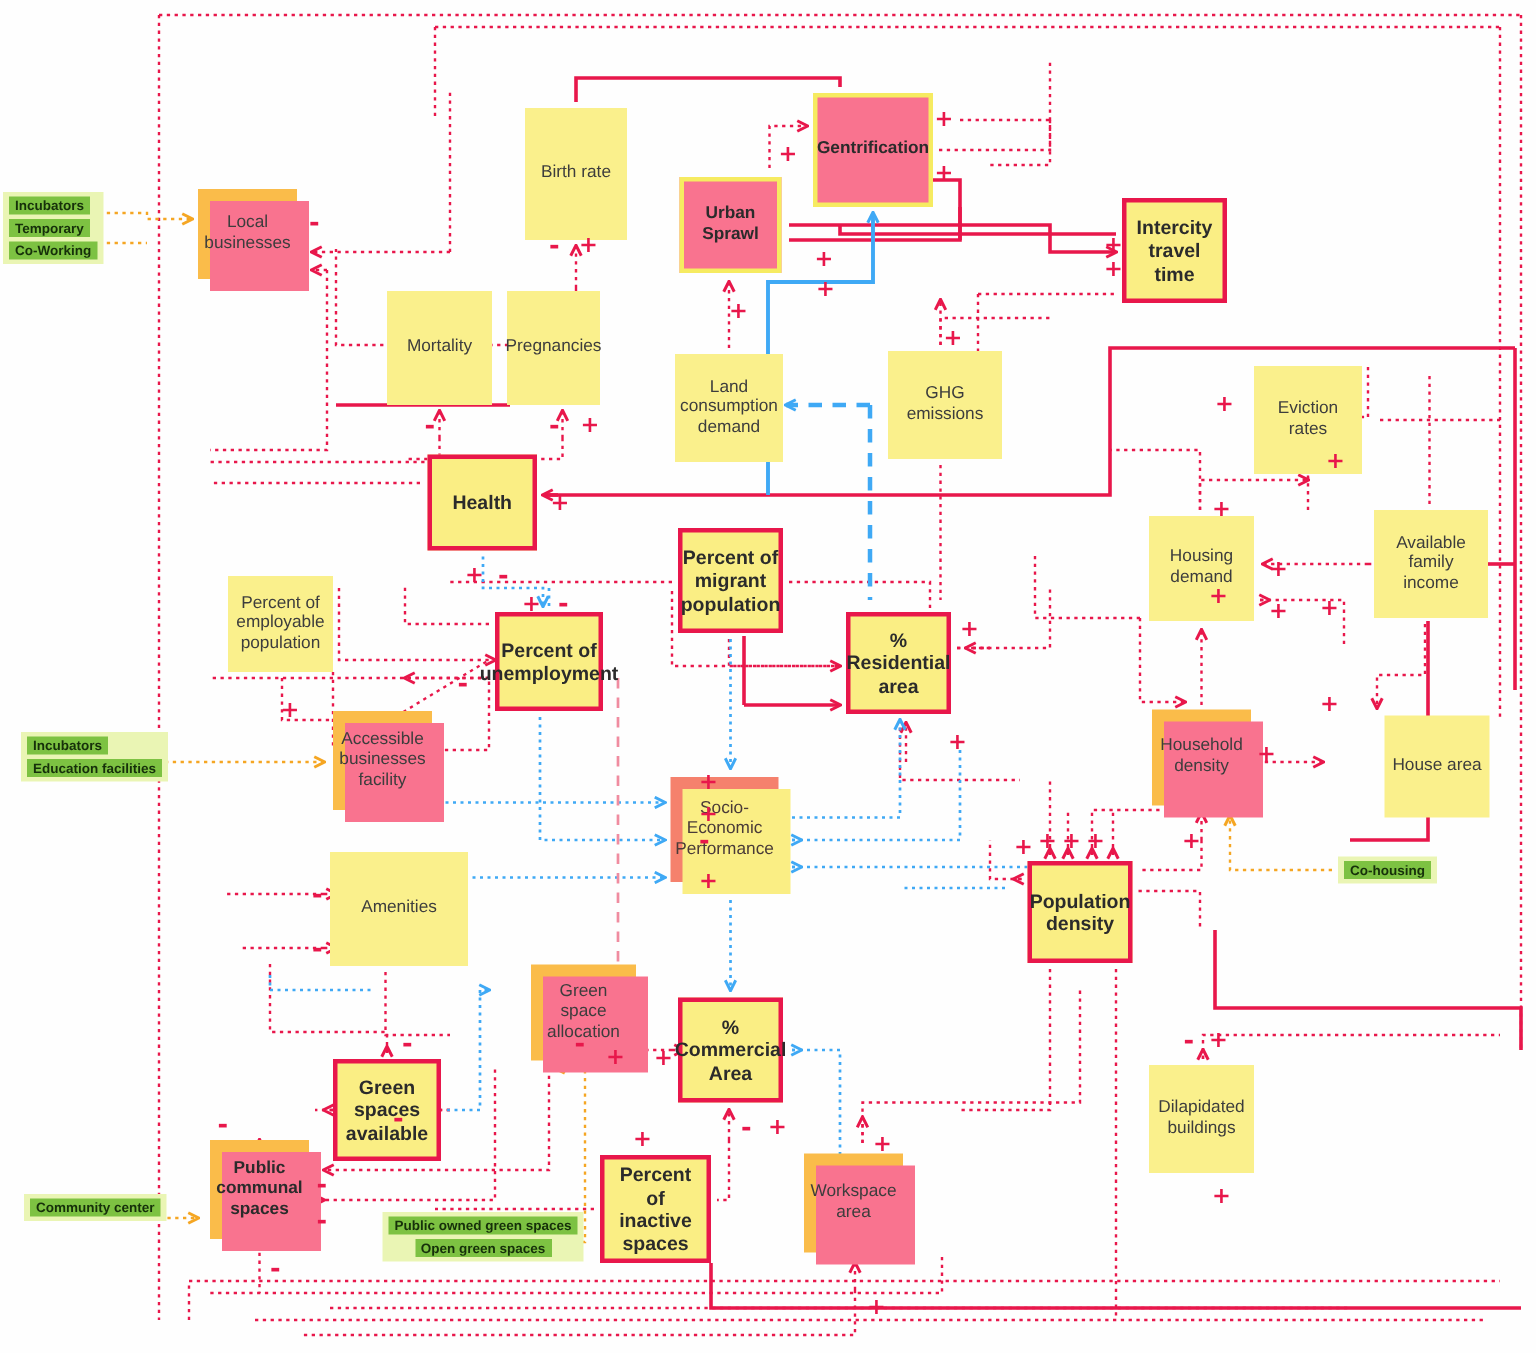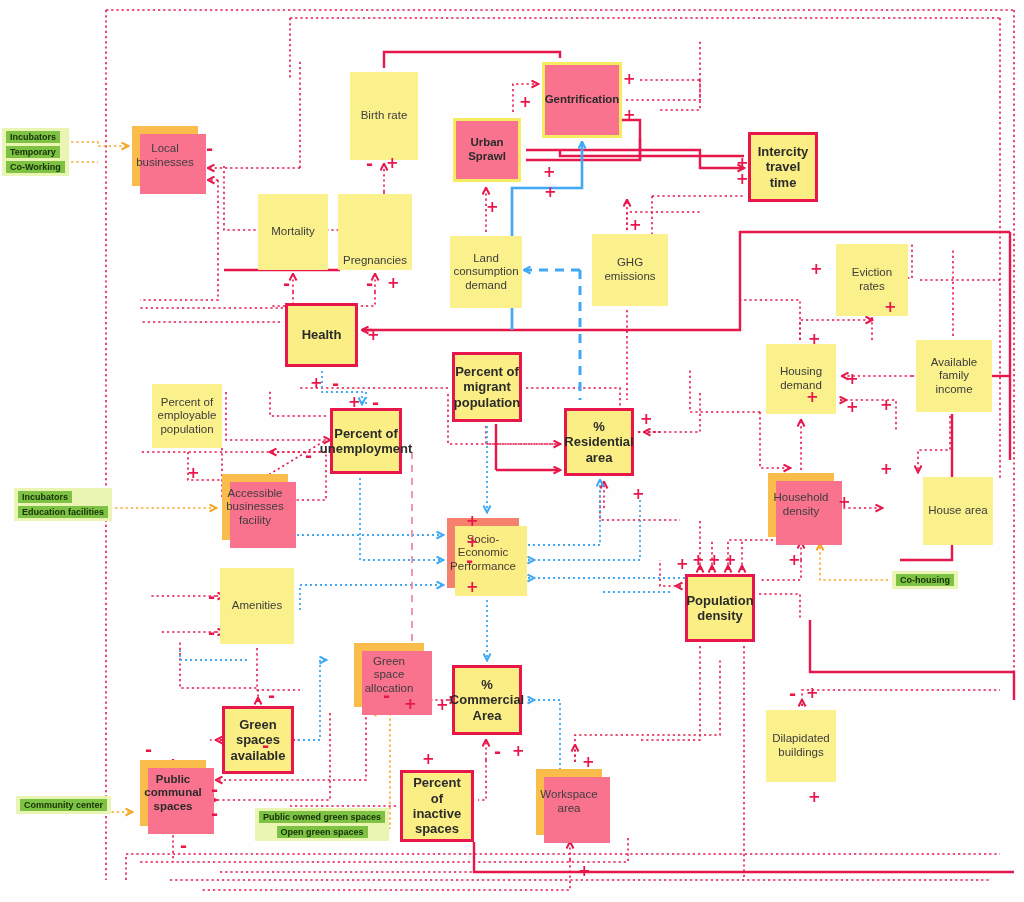--- a/index.html
+++ b/index.html
@@ -272,21 +272,21 @@
       </div>
       <div class="node n-pink" style="left: 542px; top: 62px; width: 80px; height: 76px;">
         <span class="lbl">Gentrification</span>
       </div>
       <div class="node n-key" style="left: 748px; top: 132px; width: 70px; height: 70px;">
         <span class="lbl">Intercity travel time</span>
       </div>
       <div class="node n-plain" style="left: 258px; top: 194px; width: 70px; height: 76px;">
         <span class="lbl">Mortality</span>
       </div>
-      <div class="node n-plain" style="left: 338px; top: 194px; width: 74px; height: 76px; align-items: flex-end;">
+      <div class="node n-plain" style="left: 338px; top: 194px; width: 62px; height: 76px;">
         <span class="lbl">Pregnancies</span>
       </div>
       <div class="node n-plain" style="left: 450px; top: 236px; width: 72px; height: 72px;">
         <span class="lbl">Land consumption demand</span>
       </div>
       <div class="node n-plain" style="left: 592px; top: 234px; width: 76px; height: 72px;">
         <span class="lbl">GHG emissions</span>
       </div>
       <div class="node n-plain" style="left: 836px; top: 244px; width: 72px; height: 72px;">
         <span class="lbl">Eviction rates</span>
@@ -320,21 +320,21 @@
       </div>
       <div class="node n-orange" style="left: 222px; top: 474px; width: 66px; height: 66px;">
         <span class="lbl">Accessible businesses facility</span>
       </div>
       <div class="node n-core" style="left: 447px; top: 518px; width: 72px; height: 70px;">
         <span class="lbl">Socio-Economic Performance</span>
       </div>
       <div class="node n-key" style="left: 685px; top: 574px; width: 70px; height: 68px;">
         <span class="lbl">Population density</span>
       </div>
-      <div class="node n-plain" style="left: 220px; top: 568px; width: 74px; height: 76px;">
+      <div class="node n-plain" style="left: 220px; top: 568px; width: 92px; height: 76px;">
         <span class="lbl">Amenities</span>
       </div>
       <div class="node n-orange" style="left: 330px; top: 643px; width: 70px; height: 64px; margin-left: 24px;">
         <span class="lbl">Green space allocation</span>
       </div>
       <div class="node n-key" style="left: 452px; top: 665px; width: 70px; height: 70px;">
         <span class="lbl">% Commercial Area</span>
       </div>
       <div class="node n-plain" style="left: 766px; top: 710px; width: 70px; height: 72px;">
         <span class="lbl">Dilapidated buildings</span>

